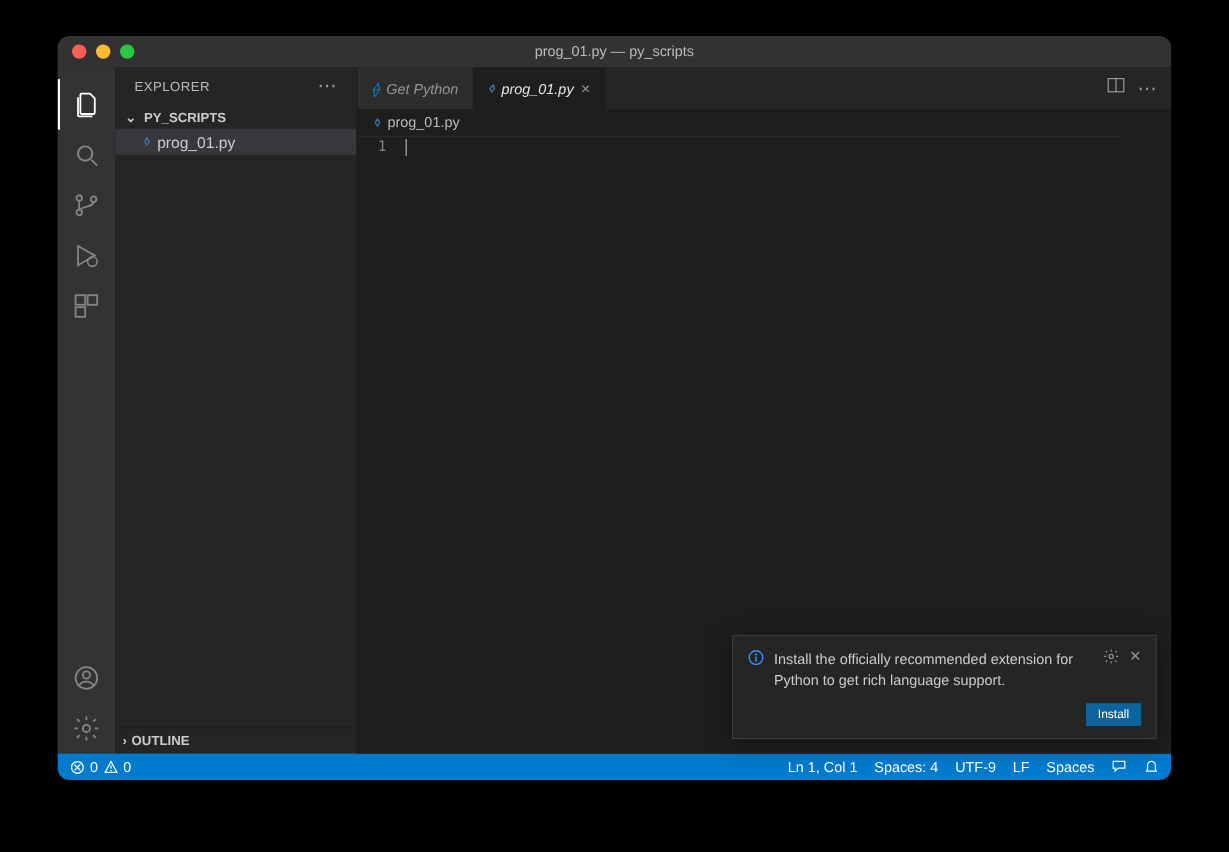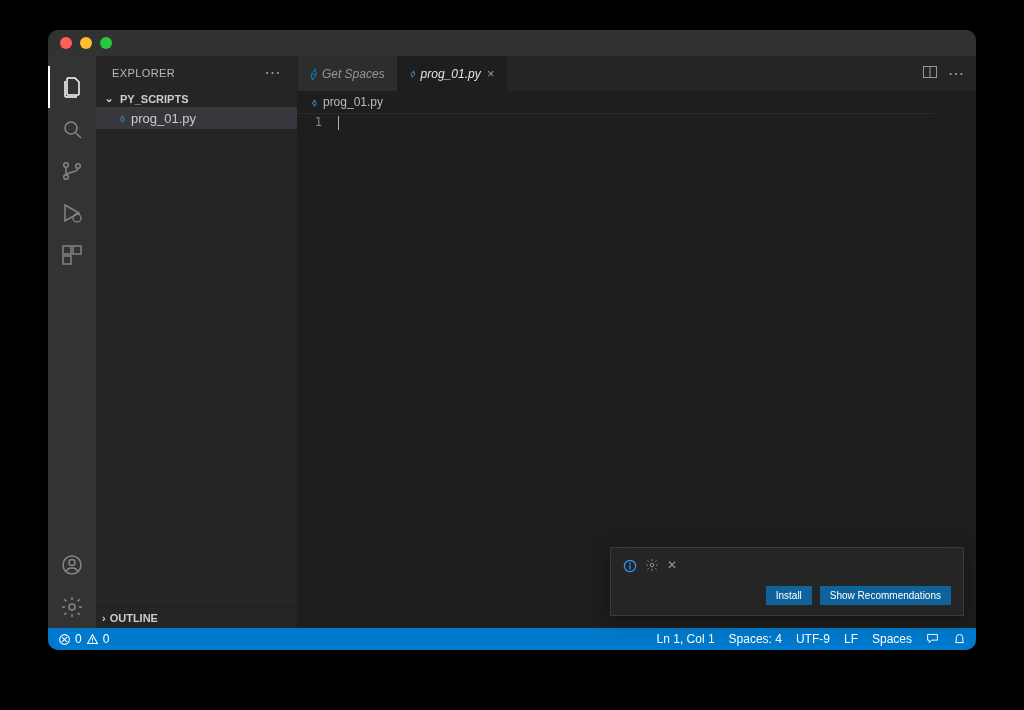--- a/index.html
+++ b/index.html
@@ -133,20 +133,21 @@
 <body>
 
 <div class="window">
 
   <div class="titlebar">
     <div class="traffic">
       <div class="tl r"></div>
       <div class="tl y"></div>
       <div class="tl g"></div>
     </div>
+    <div class="title">prog_01.py — py_scripts</div>
   </div>
 
   <div class="body">
 
     <div class="activity">
       <div class="act-btn active">
         <svg viewBox="0 0 24 24">
             <path fill="none" stroke="currentColor" stroke-width="1.5" d="M8 3h7l4 4v12a1 1 0 0 1-1 1H8a1 1 0 0 1-1-1V4a1 1 0 0 1 1-1Z"></path>
             <path fill="none" stroke="currentColor" stroke-width="1.5" d="M5 6v15a1 1 0 0 0 1 1h11"></path>
           </svg>
@@ -212,21 +213,21 @@
       <div class="outline">
         <span class="chev">›</span>
         <span>OUTLINE</span>
       </div>
     </div>
 
     <div class="editor-region">
       <div class="tabs">
         <div class="tab">
           <span class="vsicon">⟠</span>
-          <span>Get Spaces</span>
+          <span>Get Python</span>
         </div>
         <div class="tab active">
           <span class="py-icon">⬨</span>
           <span>prog_01.py</span>
           <span class="close">×</span>
         </div>
         <div class="tabs-actions">
           <span class="ta-btn">
             <svg width="16" height="16" viewBox="0 0 16 16">
                 <rect x="1.5" y="2.5" width="13" height="11" fill="none" stroke="currentColor"></rect>
@@ -252,33 +253,33 @@
 
       <div class="toast">
         <div class="toast-row1">
           <span class="toast-info">
             <svg width="14" height="14" viewBox="0 0 16 16">
                 <circle cx="8" cy="8" r="6.5" fill="none" stroke="currentColor" stroke-width="1.3"></circle>
                 <circle cx="8" cy="5" r="1" fill="currentColor"></circle>
                 <rect x="7.3" y="7" width="1.4" height="5" fill="currentColor"></rect>
               </svg>
           </span>
+          <div class="toast-msg">Install the officially recommended extension for Python to get rich language support.</div>
           <div class="toast-ctl">
             <span>
               <svg width="14" height="14" viewBox="0 0 24 24" stroke="currentColor" fill="none" stroke-width="1.6">
                   <circle cx="12" cy="12" r="3"></circle>
                   <path d="M12 2v3M12 19v3M4.2 4.2l2.1 2.1M17.7 17.7l2.1 2.1M2 12h3M19 12h3M4.2 19.8l2.1-2.1M17.7 6.3l2.1-2.1"></path>
                 </svg>
             </span>
             <span>✕</span>
           </div>
         </div>
         <div class="toast-btns">
           <button class="btn">Install</button>
-          <button class="btn">Show Recommendations</button>
         </div>
       </div>
     </div>
 
   </div>
 
   <div class="status">
     <div class="left">
       <div class="st-item">
         <span class="st-ico">

